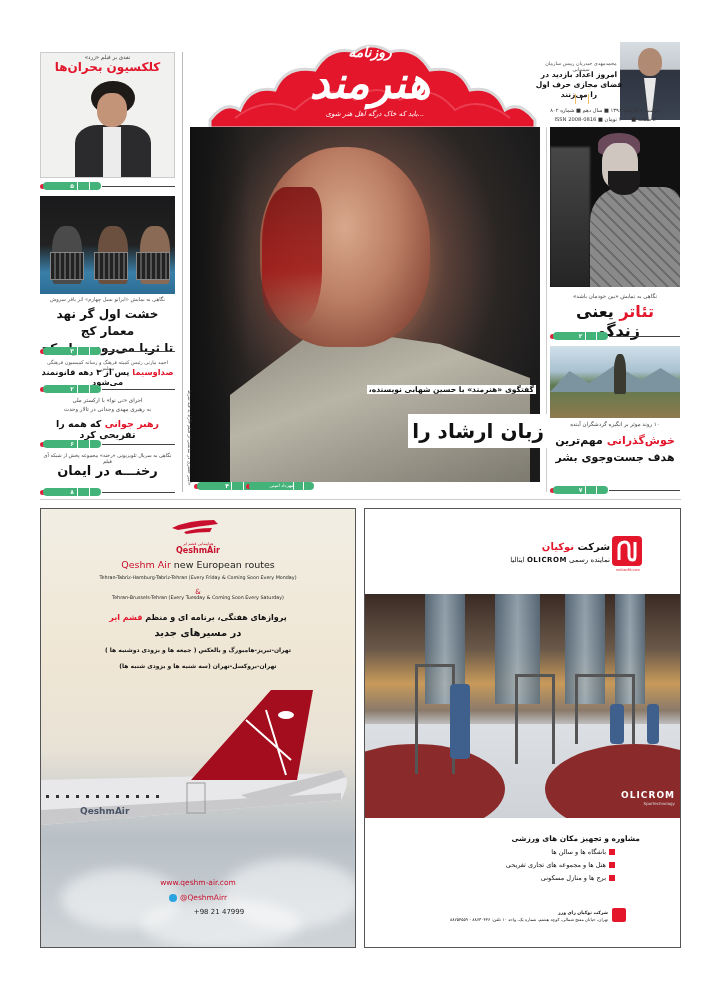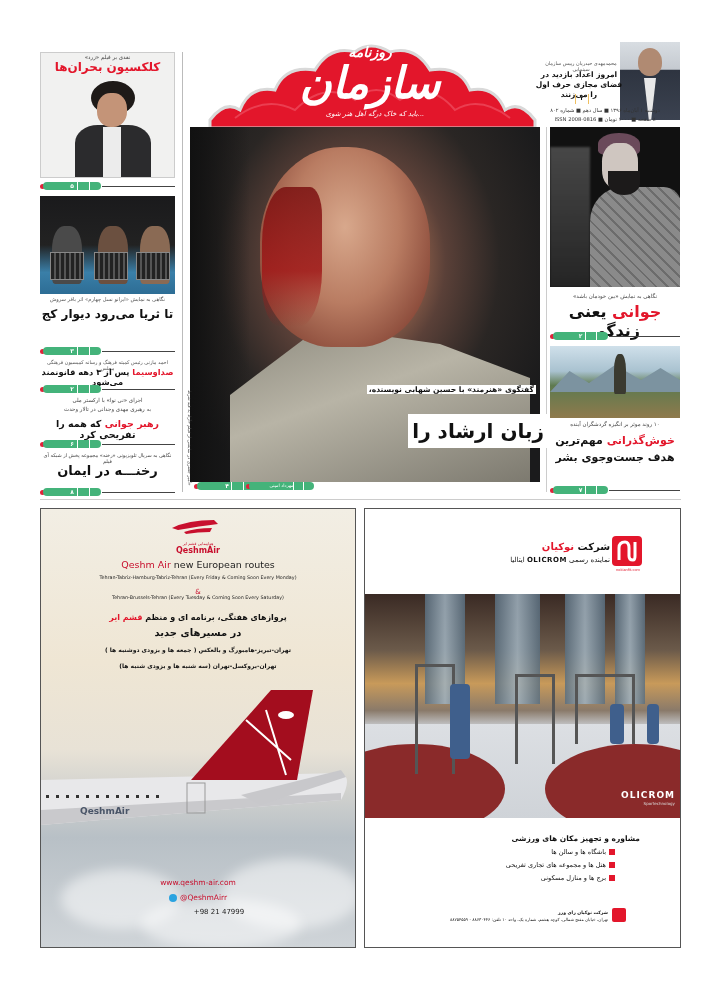--- a/index.html
+++ b/index.html
@@ -136,21 +136,21 @@
 </head>
 <body>
 
 <div class="abs masthead">
   <svg viewBox="0 0 335 95">
     <path d="M5 80 Q20 60 35 70 Q45 45 70 50 Q80 25 110 30 Q125 5 150 12 Q165 0 185 12 Q210 5 225 30 Q255 25 265 50 Q290 45 300 70 Q315 60 330 80 L330 88 L5 88 Z" fill="#e3162b" stroke="#d9d9d9" stroke-width="3"></path>
     <path d="M30 78 Q60 55 90 70 Q120 40 150 60 Q170 40 195 60 Q225 40 250 70 Q275 55 305 78" fill="none" stroke="#f05a6a" stroke-width="2" opacity=".6"></path>
   </svg>
 </div>
 <div class="abs rtl" style="left:330px;top:44px;width:80px;font-size:14px;font-weight:bold;color:#fff;font-style:italic;">روزنامه</div>
-<div class="abs rtl" style="left:220px;top:58px;width:300px;font-size:44px;font-weight:900;color:#fff;line-height:50px;font-style:italic;letter-spacing:-2px;">سازمان</div>
+<div class="abs rtl" style="left:220px;top:58px;width:300px;font-size:44px;font-weight:900;color:#fff;line-height:50px;font-style:italic;letter-spacing:-2px;">هنرمند</div>
 <div class="abs rtl" style="left:300px;top:110px;width:150px;font-size:7px;color:#fff;font-style:italic;">...باید که خاک درگه اهل هنر شوی</div>
 
 <div class="abs tr-photo">
     <div class="head"></div>
     <div class="shirt"></div>
   </div>
 <div class="abs rtl tr-kicker">محمدمهدی حیدریان رییس سازمان سینمایی</div>
 <div class="abs rtl tr-title">امروز اعداد بازدید در فضای مجازی حرف اول را می‌زنند</div>
 <div class="abs rtl tr-page">۲</div>
 <div class="abs rtl dateline">
@@ -204,20 +204,21 @@
 <div class="abs lc-img2">
   <div class="p" style="left:12px;background:#4a4a4a;"></div>
   <div class="p" style="left:58px;background:#6b5040;"></div>
   <div class="p" style="left:100px;background:#8a6a54;"></div>
   <div class="board" style="left:10px;"></div>
   <div class="board" style="left:54px;"></div>
   <div class="board" style="left:96px;"></div>
 </div>
 <div class="abs rtl lc2-kicker">نگاهی به نمایش «ایرانو نسل چهارم» اثر باقر سروش</div>
 <div class="abs rtl lc2-title">
+  <div>خشت اول گر نهد معمار کج</div>
   <div>تا ثریا می‌رود دیوار کج</div>
 </div>
 <div class="pill" style="left:40px;top:347px;width:135px;">
   <div class="dot"></div>
     <div class="green" style="width:58px;"><span>۳</span><div class="seg" style="left:34px"></div><div class="seg" style="left:46px"></div></div>
     <div class="line" style="left:62px;width:73px;"></div>
 </div>
 
 <div class="abs rtl lc3-kicker">احمد مازنی رئیس کمیته فرهنگ و رسانه کمیسیون فرهنگی مجلس</div>
 <div class="abs rtl lc3-title"><span class="red">صداوسیما</span><span> پس از ۳ دهه قانونمند می‌شود</span></div>
@@ -247,21 +248,21 @@
 </div>
 
 <div class="abs rc-img1">
   <div class="bg"></div>
     <div class="shirt"></div>
     <div class="hair"></div>
     <div class="face"></div>
     <div class="beard"></div>
 </div>
 <div class="abs rtl rc1-kicker">نگاهی به نمایش «بین خودمان باشد»</div>
-<div class="abs rtl rc1-title"><span class="red">جوانی</span><span> یعنی زندگی</span></div>
+<div class="abs rtl rc1-title"><span class="red">تئاتر</span><span> یعنی زندگی</span></div>
 <div class="pill" style="left:550px;top:332px;width:130px;">
   <div class="dot"></div>
     <div class="green" style="width:55px;"><span>۲</span><div class="seg" style="left:32px"></div><div class="seg" style="left:43px"></div></div>
     <div class="line" style="left:59px;width:71px;"></div>
 </div>
 
 <div class="abs rc-img2">
     <div class="m"></div>
     <div class="person"></div>
   </div>

